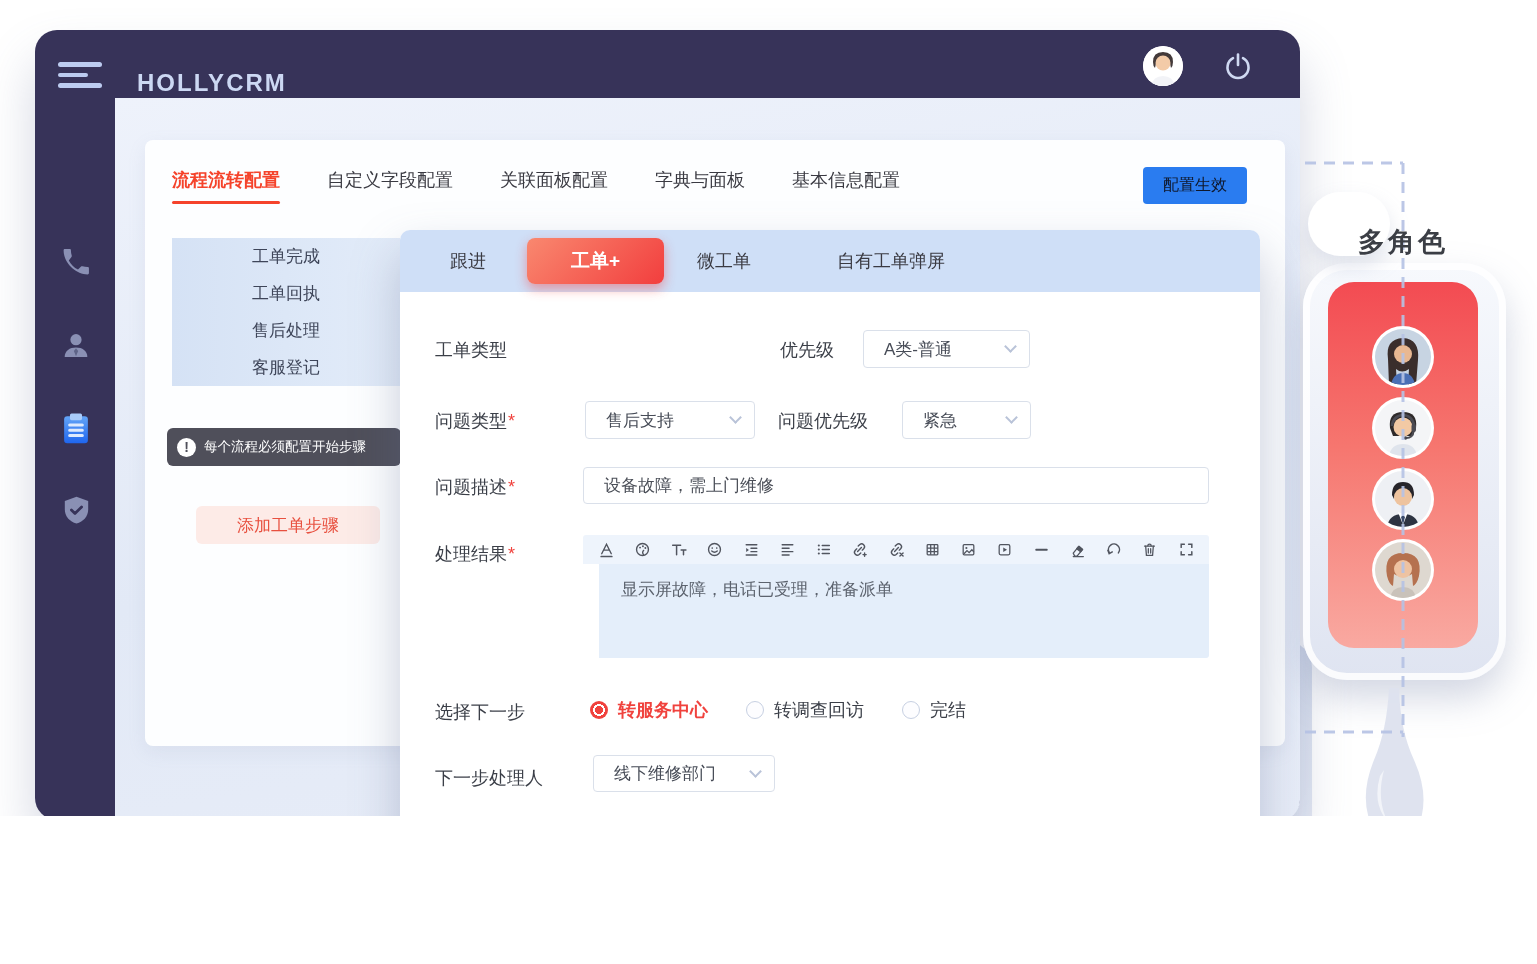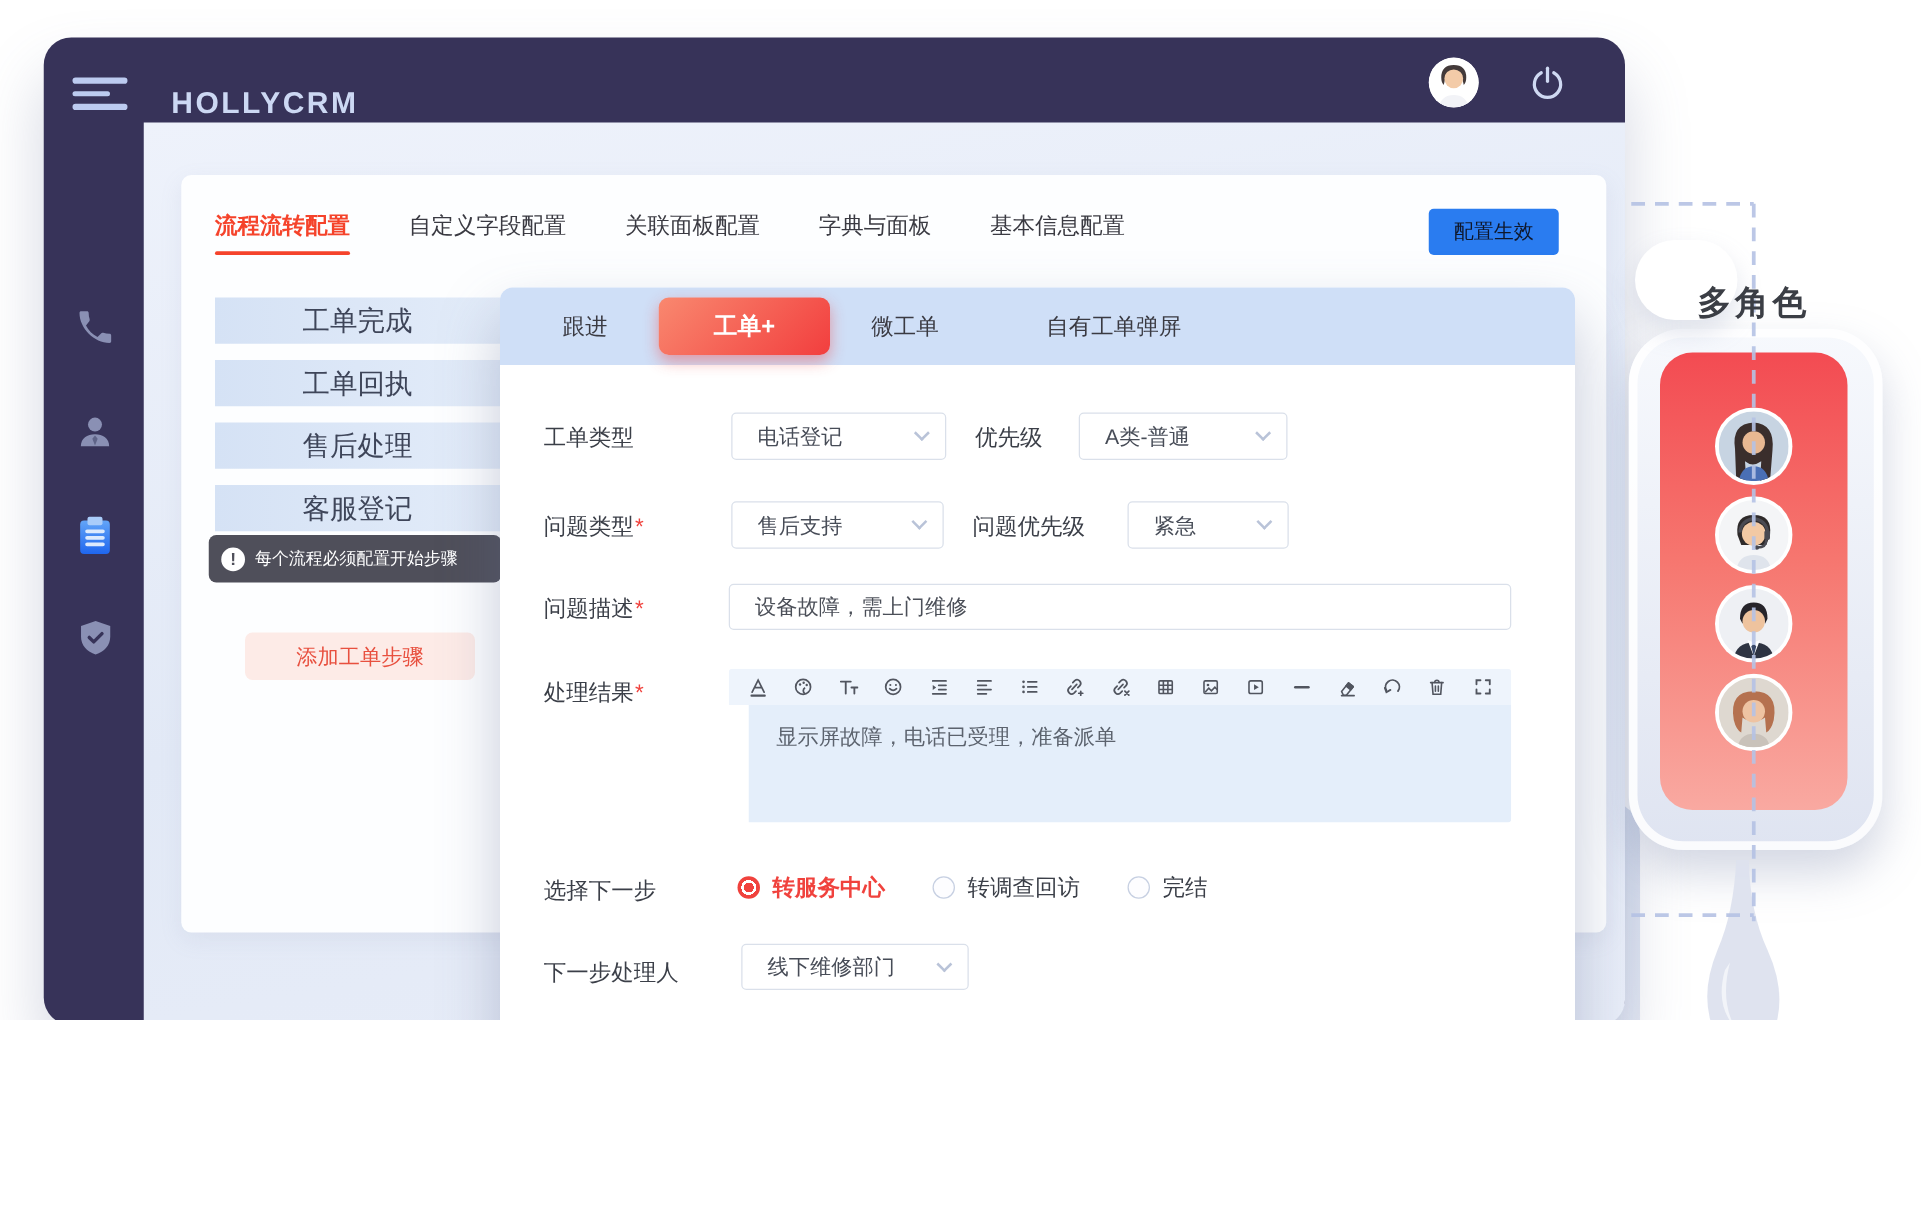--- a/index.html
+++ b/index.html
@@ -32,22 +32,22 @@
     box-shadow:0 6px 18px rgba(140,150,185,.12);}
 
   .ptabs{position:absolute;left:27px;top:28px;display:flex;gap:47px;font-size:18px;color:#3a3a42;}
   .ptab{position:relative;cursor:pointer;white-space:nowrap;}
   .ptab.active{color:#f5432b;font-weight:bold;}
   .ptab.active::after{content:"";position:absolute;left:0;right:0;bottom:-12px;height:3px;border-radius:2px;background:#f5432b;}
   .apply-btn{position:absolute;left:998px;top:27px;width:104px;height:37px;background:#2a7cf0;border-radius:4px;
     color:#0f172a;font-size:16px;display:flex;align-items:center;justify-content:center;cursor:pointer;}
 
   .steps{position:absolute;left:27px;top:98px;width:228px;}
-  .step-row{height:37px;margin-bottom:13px;background:linear-gradient(90deg,#d5e2f5,#e3ecf9);
-    display:flex;align-items:center;justify-content:center;font-size:22px;color:#3e4559;cursor:pointer;}
+  .step-row{height:37px;margin-bottom:0;background:linear-gradient(90deg,#d5e2f5,#e3ecf9);
+    display:flex;align-items:center;justify-content:center;font-size:17px;color:#3e4559;cursor:pointer;}
 
   .tooltip{position:absolute;left:22px;top:288px;width:234px;height:38px;background:#4f4f5a;border-radius:6px;
     display:flex;align-items:center;gap:8px;padding:0 10px;color:#fff;font-size:13.5px;white-space:nowrap;overflow:hidden;}
   .tooltip .excl{width:19px;height:19px;min-width:19px;border-radius:50%;background:#fff;color:#4f4f5a;
     display:flex;align-items:center;justify-content:center;font-weight:bold;font-size:14px;}
 
   .add-step{position:absolute;left:51px;top:366px;width:184px;height:38px;background:#fdebe7;border-radius:6px;
     color:#e8503f;font-size:17px;display:flex;align-items:center;justify-content:center;cursor:pointer;}
 
   
@@ -192,24 +192,20 @@
 
   <div class="modal">
     <div class="modal-head">
       <div class="mtab" style="left:50px;">跟进</div>
       <div class="mtab-btn">工单+</div>
       <div class="mtab" style="left:297px;">微工单</div>
       <div class="mtab" style="left:437px;">自有工单弹屏</div>
     </div>
 
     <div class="flabel" style="left:35px;top:108px;"><span>工单类型</span></div>
-    <div class="select" style="left:185px;top:100px;width:172px;height:38px;">
-      <span>电话登记</span>
-        <span class="chev"></span>
-    </div>
     <div class="flabel" style="left:380px;top:108px;"><span>优先级</span></div>
     <div class="select" style="left:463px;top:100px;width:167px;height:38px;">
       <span>A类-普通</span>
         <span class="chev"></span>
     </div>
 
     <div class="flabel" style="left:35px;top:179px;"><span>问题类型</span><span class="req">*</span></div>
     <div class="select" style="left:185px;top:171px;width:170px;height:38px;">
       <span>售后支持</span>
         <span class="chev"></span>

